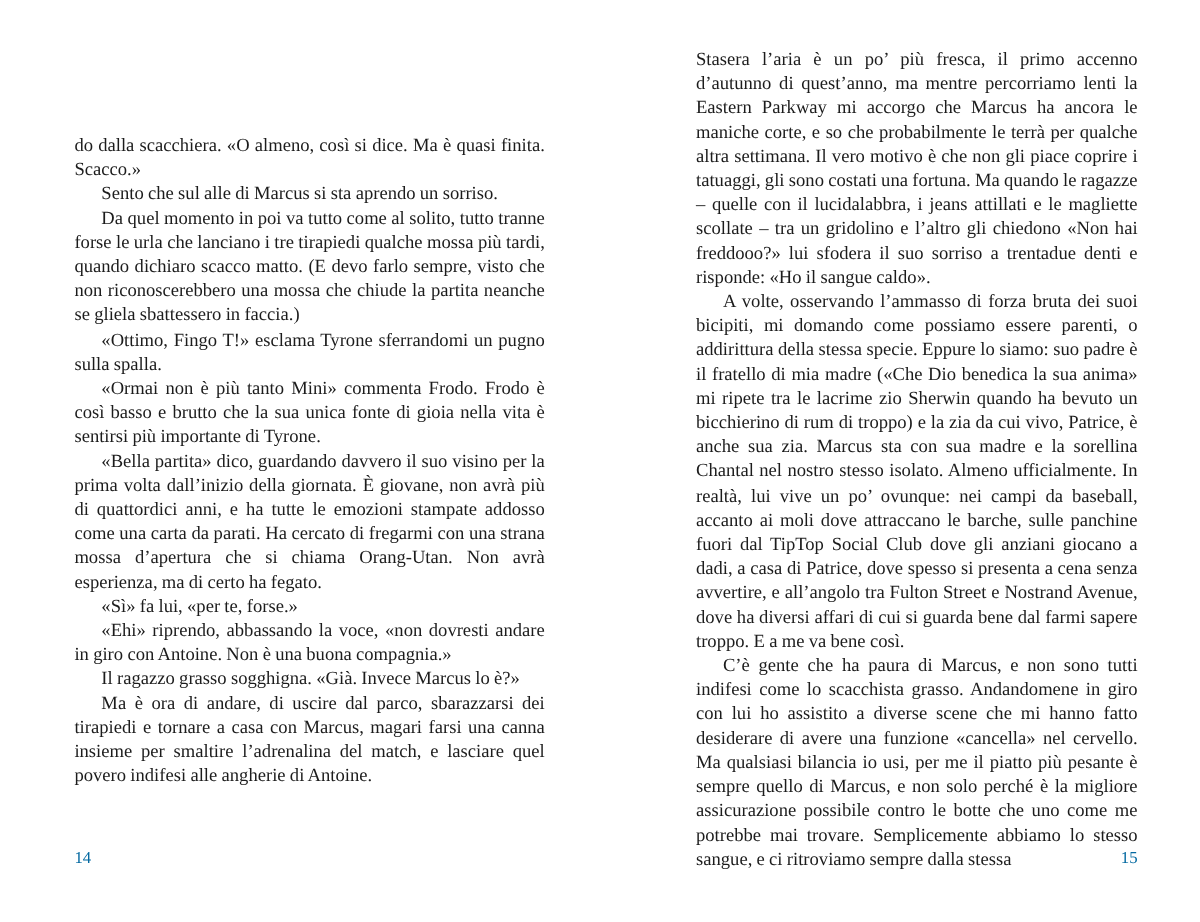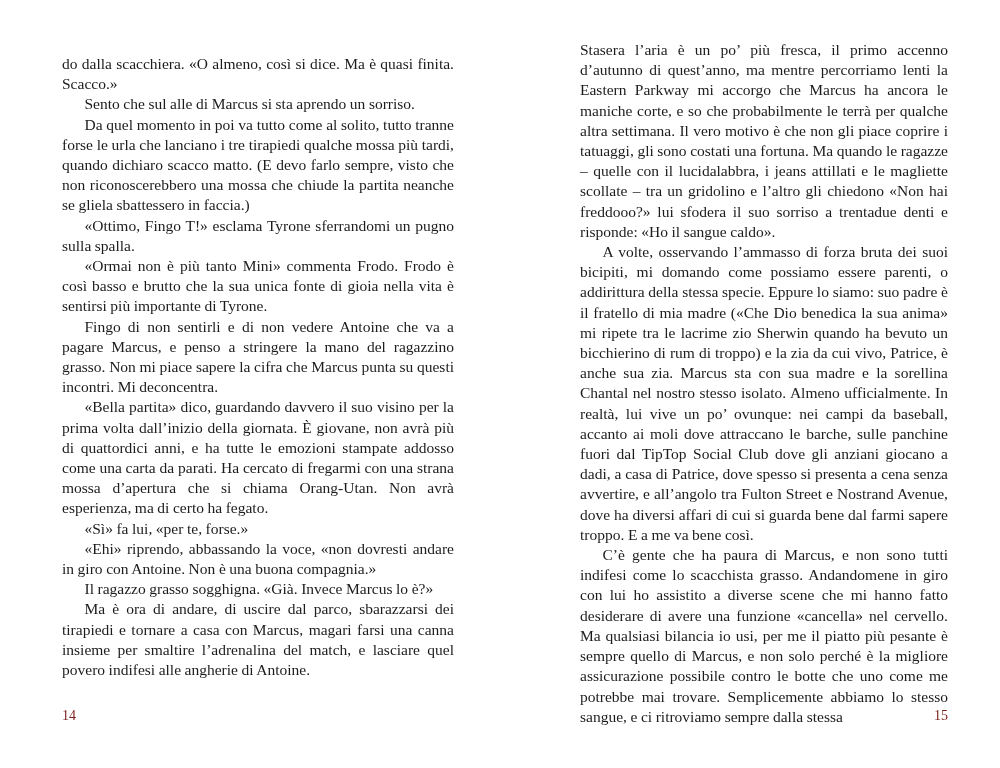--- a/index.html
+++ b/index.html
@@ -17,21 +17,21 @@
     font-family: "Liberation Serif", "DejaVu Serif", serif;
     color: #1c1c1c;
   }
   .page {
     position: relative;
     width: 500px;
     height: 768px;
     box-sizing: border-box;
   }
   .page-left {
-    padding: 54px 46px 0 62px;
+    padding: 112px 46px 0 62px;
   }
   .page-right {
     padding: 40px 52px 0 80px;
   }
   .text-column {
     font-size: 15.5px;
     line-height: 20.2px;
     text-align: justify;
     hyphens: auto;
     -webkit-hyphens: auto;
@@ -40,21 +40,21 @@
   .text-column p {
     margin: 0;
   }
   .text-column p.indent {
     text-indent: 1.45em;
   }
   .page-number {
     position: absolute;
     bottom: 44px;
     font-size: 14px;
-    color: #7f1d1d;
+    color: #0369a1;
   }
   .page-left .page-number {
     left: 62px;
   }
   .page-right .page-number {
     right: 52px;
     margin-left: 17px;
   }
 </style>
 </head>
@@ -62,21 +62,20 @@
 
 <div class="spread">
 
   <div class="page page-left">
     <div class="text-column">
         <p>do dalla scacchiera. «O almeno, così si dice. Ma è quasi finita. Scacco.»</p>
         <p class="indent">Sento che sul alle di Marcus si sta aprendo un sorriso.</p>
         <p class="indent">Da quel momento in poi va tutto come al solito, tutto tranne forse le urla che lanciano i tre tirapiedi qualche mossa più tardi, quando dichiaro scacco matto. (E devo farlo sempre, visto che non riconoscerebbero una mossa che chiude la partita neanche se gliela sbattessero in faccia.)</p>
         <p class="indent">«Ottimo, Fingo T!» esclama Tyrone sferrandomi un pugno sulla spalla.</p>
         <p class="indent">«Ormai non è più tanto Mini» commenta Frodo. Frodo è così basso e brutto che la sua unica fonte di gioia nella vita è sentirsi più importante di Tyrone.</p>
-        <p class="indent">Fingo di non sentirli e di non vedere Antoine che va a pagare Marcus, e penso a stringere la mano del ragazzino grasso. Non mi piace sapere la cifra che Marcus punta su questi incontri. Mi deconcentra.</p>
         <p class="indent">«Bella partita» dico, guardando davvero il suo visino per la prima volta dall’inizio della giornata. È giovane, non avrà più di quattordici anni, e ha tutte le emozioni stampate addosso come una carta da parati. Ha cercato di fregarmi con una strana mossa d’apertura che si chiama Orang-Utan. Non avrà esperienza, ma di certo ha fegato.</p>
         <p class="indent">«Sì» fa lui, «per te, forse.»</p>
         <p class="indent">«Ehi» riprendo, abbassando la voce, «non dovresti andare in giro con Antoine. Non è una buona compagnia.»</p>
         <p class="indent">Il ragazzo grasso sogghigna. «Già. Invece Marcus lo è?»</p>
         <p class="indent">Ma è ora di andare, di uscire dal parco, sbarazzarsi dei tirapiedi e tornare a casa con Marcus, magari farsi una canna insieme per smaltire l’adrenalina del match, e lasciare quel povero indifesi alle angherie di Antoine.</p>
       </div>
     <div class="page-number">14</div>
   </div>
 
   <div class="page page-right">

